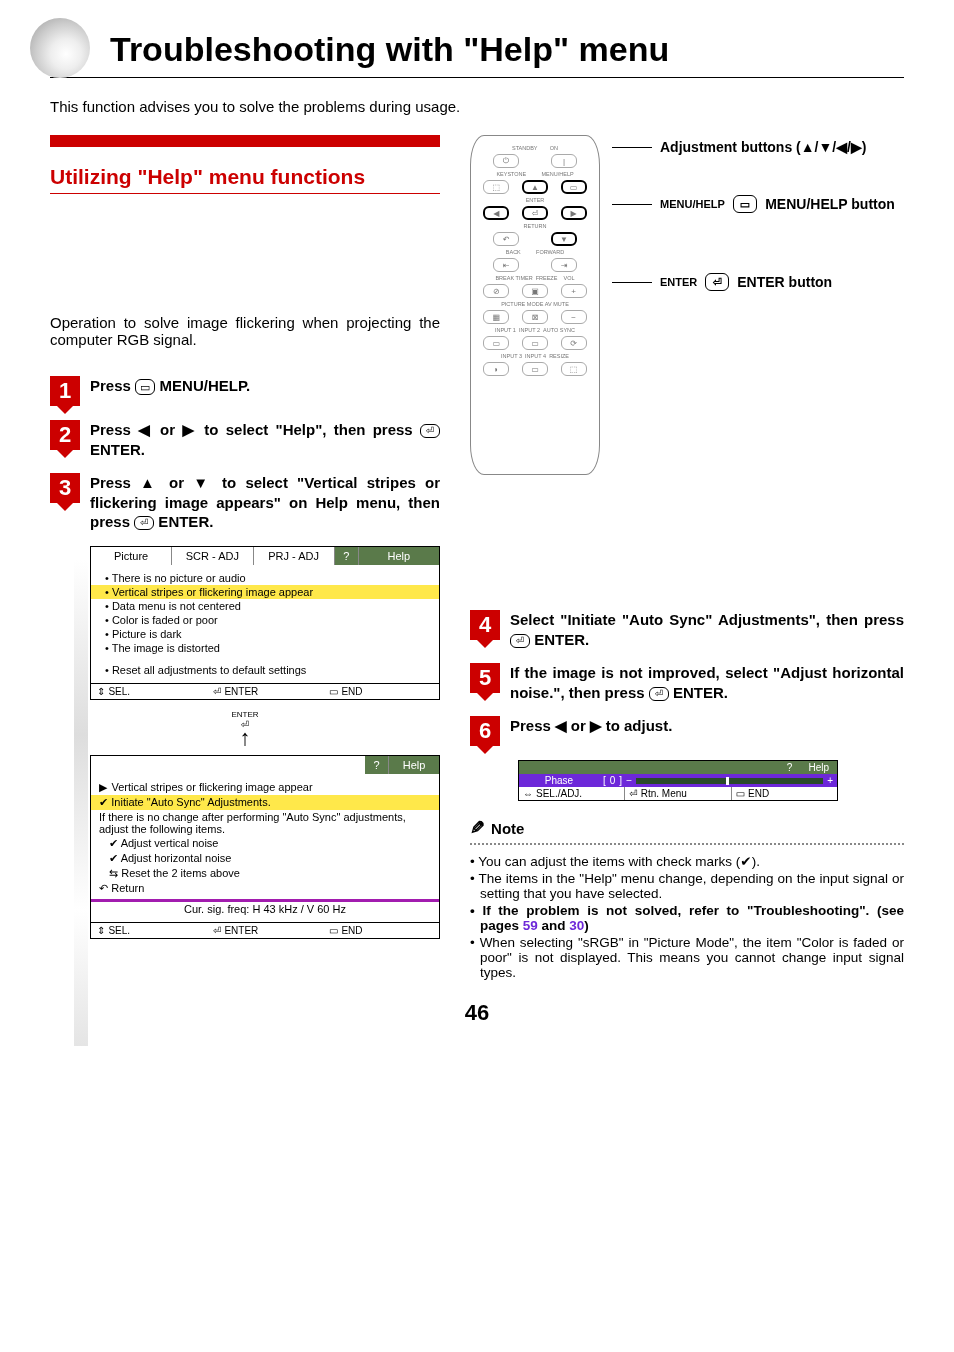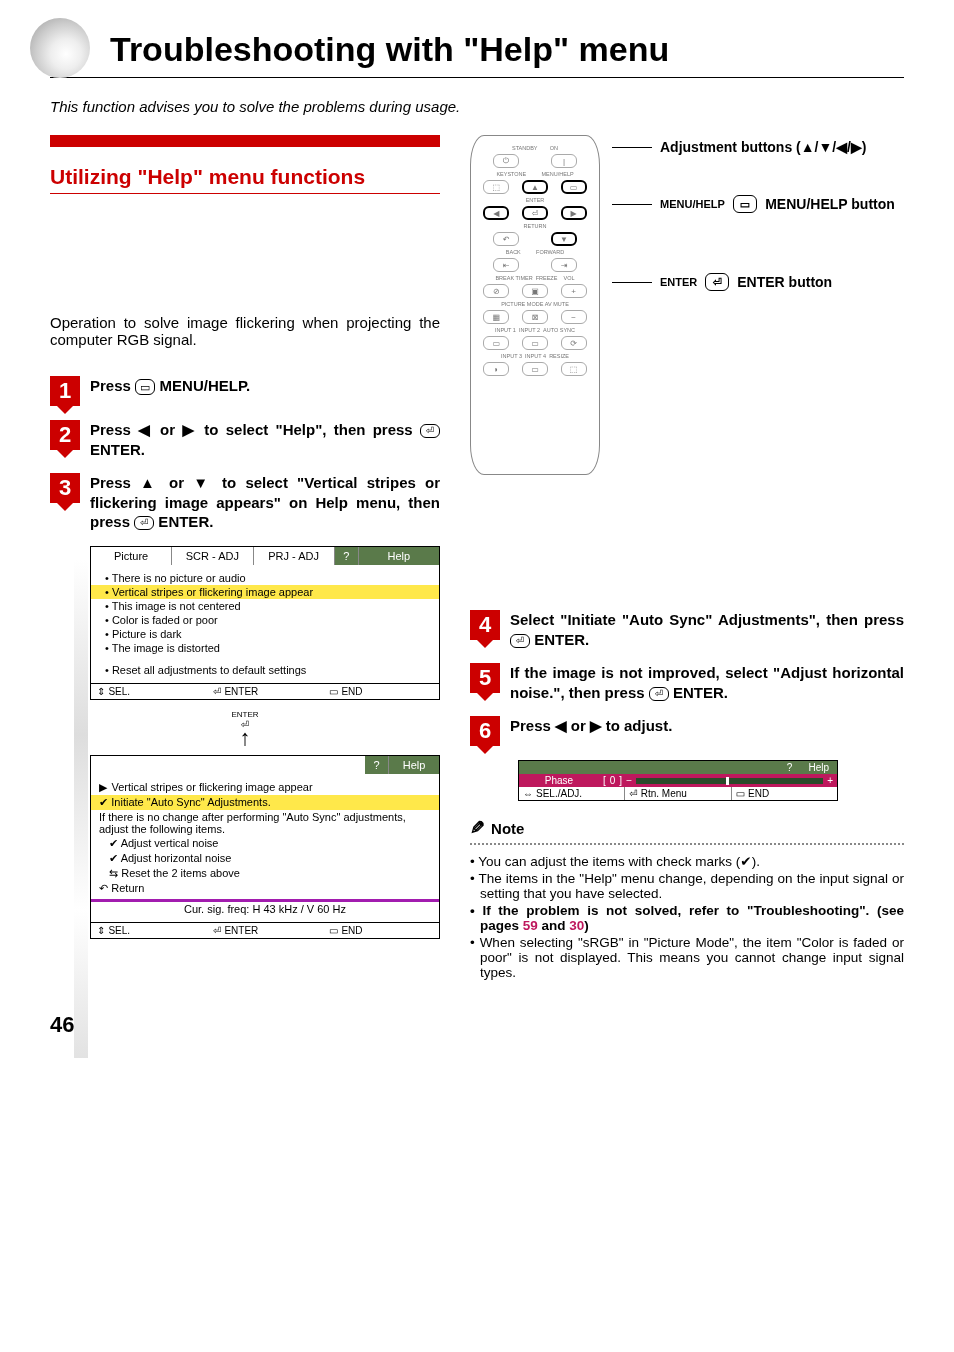--- a/index.html
+++ b/index.html
@@ -2,21 +2,21 @@
 <html><head>
 <meta charset="utf-8">
 <style>
   * { box-sizing: border-box; margin: 0; padding: 0; }
   body { font-family: Arial, Helvetica, sans-serif; background: #fff; color: #000; width: 954px; }
   .page { padding: 30px 50px 20px 50px; position: relative; }
   .corner-logo { position: absolute; top: 18px; left: 30px; width: 60px; height: 60px;
     background: radial-gradient(circle at 60% 60%, #fff 0%, #eee 30%, #ccc 60%, #999 100%); border-radius: 50%; }
   .title { font-size: 34px; font-weight: bold; margin-left: 60px; margin-bottom: 8px; }
   .title-rule { border: none; border-top: 1.5px solid #000; margin-bottom: 20px; }
-  .intro { font-size: 15px; margin-bottom: 20px; font-style: italic; }
+  .intro { font-size: 15px; margin-bottom: 20px; }
   .columns { display: flex; gap: 30px; }
   .col-left { width: 390px; }
   .col-right { flex: 1; }
   .red-bar { height: 12px; background: #c00; margin-bottom: 18px; }
   .section-title { color: #c00; font-size: 21px; font-weight: bold; margin-bottom: 4px; }
   .section-rule { border: none; border-top: 1px solid #c00; margin-bottom: 120px; }
   .example-head { font-size: 15px; margin-bottom: 6px; }
   .example-body { font-size: 15px; margin-bottom: 28px; text-align: justify; }
   .step { display: flex; gap: 10px; margin-bottom: 14px; }
   .stepnum { width: 30px; height: 30px; background: #c00; color: #fff; font-size: 22px; font-weight: bold;
@@ -61,39 +61,39 @@
   .labels-right .lrow { display: flex; align-items: center; gap: 8px; font-weight: bold; }
   .labels-right .conn { width: 40px; border-top: 1px solid #000; }
   .labels-right .keyimg { border: 1.5px solid #000; border-radius: 6px; padding: 1px 6px; font-size: 11px;
     display: inline-flex; align-items: center; justify-content: center; min-width: 24px; height: 18px; }
   .labels-right .lblword { font-family: Arial; }
 
   
   .phase-box { border: 1px solid #000; font-size: 10px; width: 320px; }
   .phase-box .toprow { display: flex; justify-content: flex-end; background: #5a7a4a; color:#fff; }
   .phase-box .toprow .cell { padding: 1px 8px; }
-  .phase-box .midrow { display: flex; background: #be185d; color: #fff; }
+  .phase-box .midrow { display: flex; background: #6d28d9; color: #fff; }
   .phase-box .midrow .lab { flex: 0 0 80px; text-align: center; padding: 1px; }
   .phase-box .midrow .val { flex: 1; display: flex; align-items: center; gap: 4px; padding: 0 4px; }
   .phase-box .midrow .bar { flex: 1; height: 6px; background: #2a4a2a; position: relative; }
   .phase-box .midrow .bar::after { content:""; position:absolute; left:48%; top:-1px; width:3px; height:8px; background:#fff; }
   .phase-box .botrow { display: flex; }
   .phase-box .botrow > div { flex: 1; padding: 1px 4px; border-right: 1px solid #888; display:flex; gap:3px; align-items:center; }
   .phase-box .botrow > div:last-child { border-right:none; }
 
   .note-head { display: flex; align-items: center; gap: 6px; font-weight: bold; font-size: 15px; margin: 16px 0 4px 0; }
   .note-head::before { content: "✎"; font-size: 18px; transform: scaleX(-1); }
   .dotline { border: none; border-top: 2px dotted #888; margin-bottom: 8px; }
   .note-list { font-size: 13.5px; list-style: none; padding-left: 0; text-align: justify; }
   .note-list li { padding-left: 10px; text-indent: -10px; margin-bottom: 2px; }
   .note-list li::before { content: "• "; }
   .note-list .bold { font-weight: bold; }
-  .note-list .link { color: #be185d; font-weight: bold; }
-
-  .pagenum { font-size: 22px; font-weight: bold; margin-top: 30px; }
+  .note-list .link { color: #6d28d9; font-weight: bold; }
+
+  .pagenum { font-size: 22px; font-weight: bold; margin-top: 18px; text-align: center; }
   .side-grad { position: absolute; left: 74px; top: 560px; width: 14px; height: 700px;
     background: linear-gradient(#fff, #bbb, #fff, #bbb, #fff); opacity: 0.5; }
 
   .tri { font-family: Arial; }
 </style>
 </head>
 <body>
 
 <div class="page">
   <div class="corner-logo"></div>
@@ -137,21 +137,21 @@
         <div class="osd-tabs">
           <div class="osd-tab">Picture</div>
           <div class="osd-tab">SCR - ADJ</div>
           <div class="osd-tab">PRJ - ADJ</div>
           <div class="osd-tab helpicon">?</div>
           <div class="osd-tab help">Help</div>
         </div>
         <div class="osd-body" id="osd1-body">
             <div class="row">• There is no picture or audio</div>
             <div class="row sel">• Vertical stripes or flickering image appear</div>
-            <div class="row">• This image is not centered</div>
+            <div class="row">• Data menu is not centered</div>
             <div class="row">• Color is faded or poor</div>
             <div class="row">• Picture is dark</div>
             <div class="row">• The image is distorted</div>
             <div style="height: 8px;"></div>
             <div class="row">• Reset all adjustments to default settings</div>
           </div>
         <div class="osd-foot">
           <div>
               <span>⇕</span>
               <span>SEL.</span>

